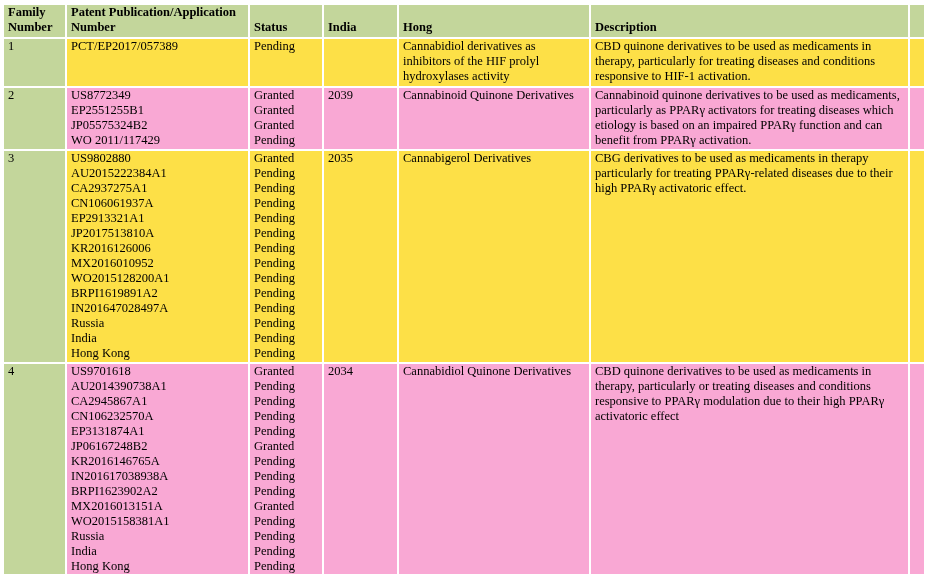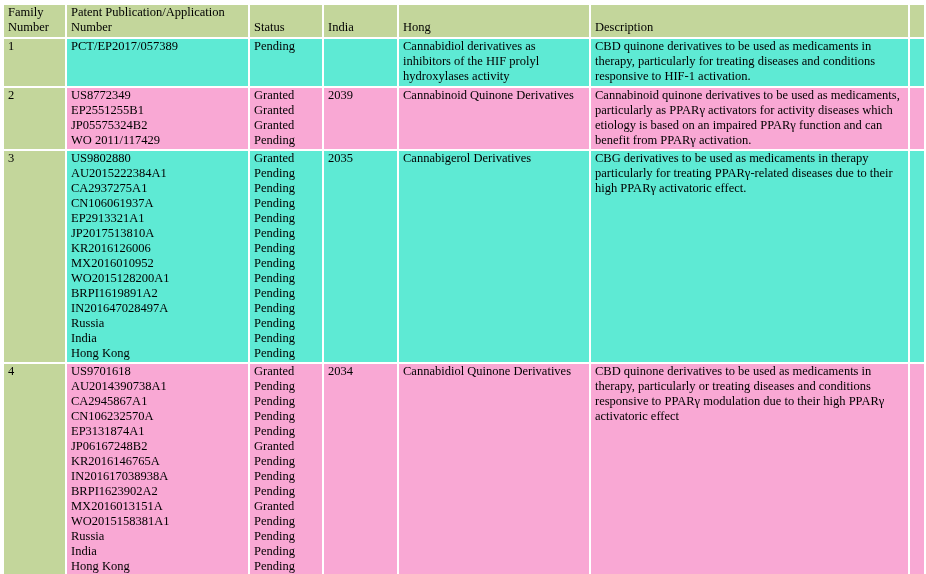--- a/index.html
+++ b/index.html
@@ -27,25 +27,25 @@
   table.patent-table td, table.patent-table th {
     border: 2px solid #ffffff;
     padding: 0 3px 1px 4px;
     vertical-align: top;
     overflow: hidden;
     text-align: left;
     font-weight: normal;
   }
   table.patent-table th {
     background: #c3d69b;
-    font-weight: normal;
+    font-weight: bold;
     vertical-align: bottom;
     padding-bottom: 2px;
   }
-  tr.band-a > td { background: #5eead4; }
+  tr.band-a > td { background: #fde047; }
   tr.band-b > td { background: #f9a8d4; }
   table.patent-table td.fam { background: #c3d69b; }
   td.lines { white-space: pre-line; }
   tr.hdr   { height: 33px; }
   tr.row-1 { height: 49px; }
   tr.row-2 { height: 63px; }
   tr.row-3 { height: 210px; }
   tr.row-4 { height: 210px; }
 </style>
 </head>
@@ -88,21 +88,21 @@
         <td class="lines">US8772349
 EP2551255B1
 JP05575324B2
 WO 2011/117429</td>
         <td class="lines">Granted
 Granted
 Granted
 Pending</td>
         <td>2039</td>
         <td>Cannabinoid Quinone Derivatives</td>
-        <td>Cannabinoid quinone derivatives to be used as medicaments, particularly as PPARγ activators for activity diseases which etiology is based on an impaired PPARγ function and can benefit from PPARγ activation.</td>
+        <td>Cannabinoid quinone derivatives to be used as medicaments, particularly as PPARγ activators for treating diseases which etiology is based on an impaired PPARγ function and can benefit from PPARγ activation.</td>
         <td></td>
       </tr>
       <tr class="band-a row-3">
         <td class="fam">3</td>
         <td class="lines">US9802880
 AU2015222384A1
 CA2937275A1
 CN106061937A
 EP2913321A1
 JP2017513810A

